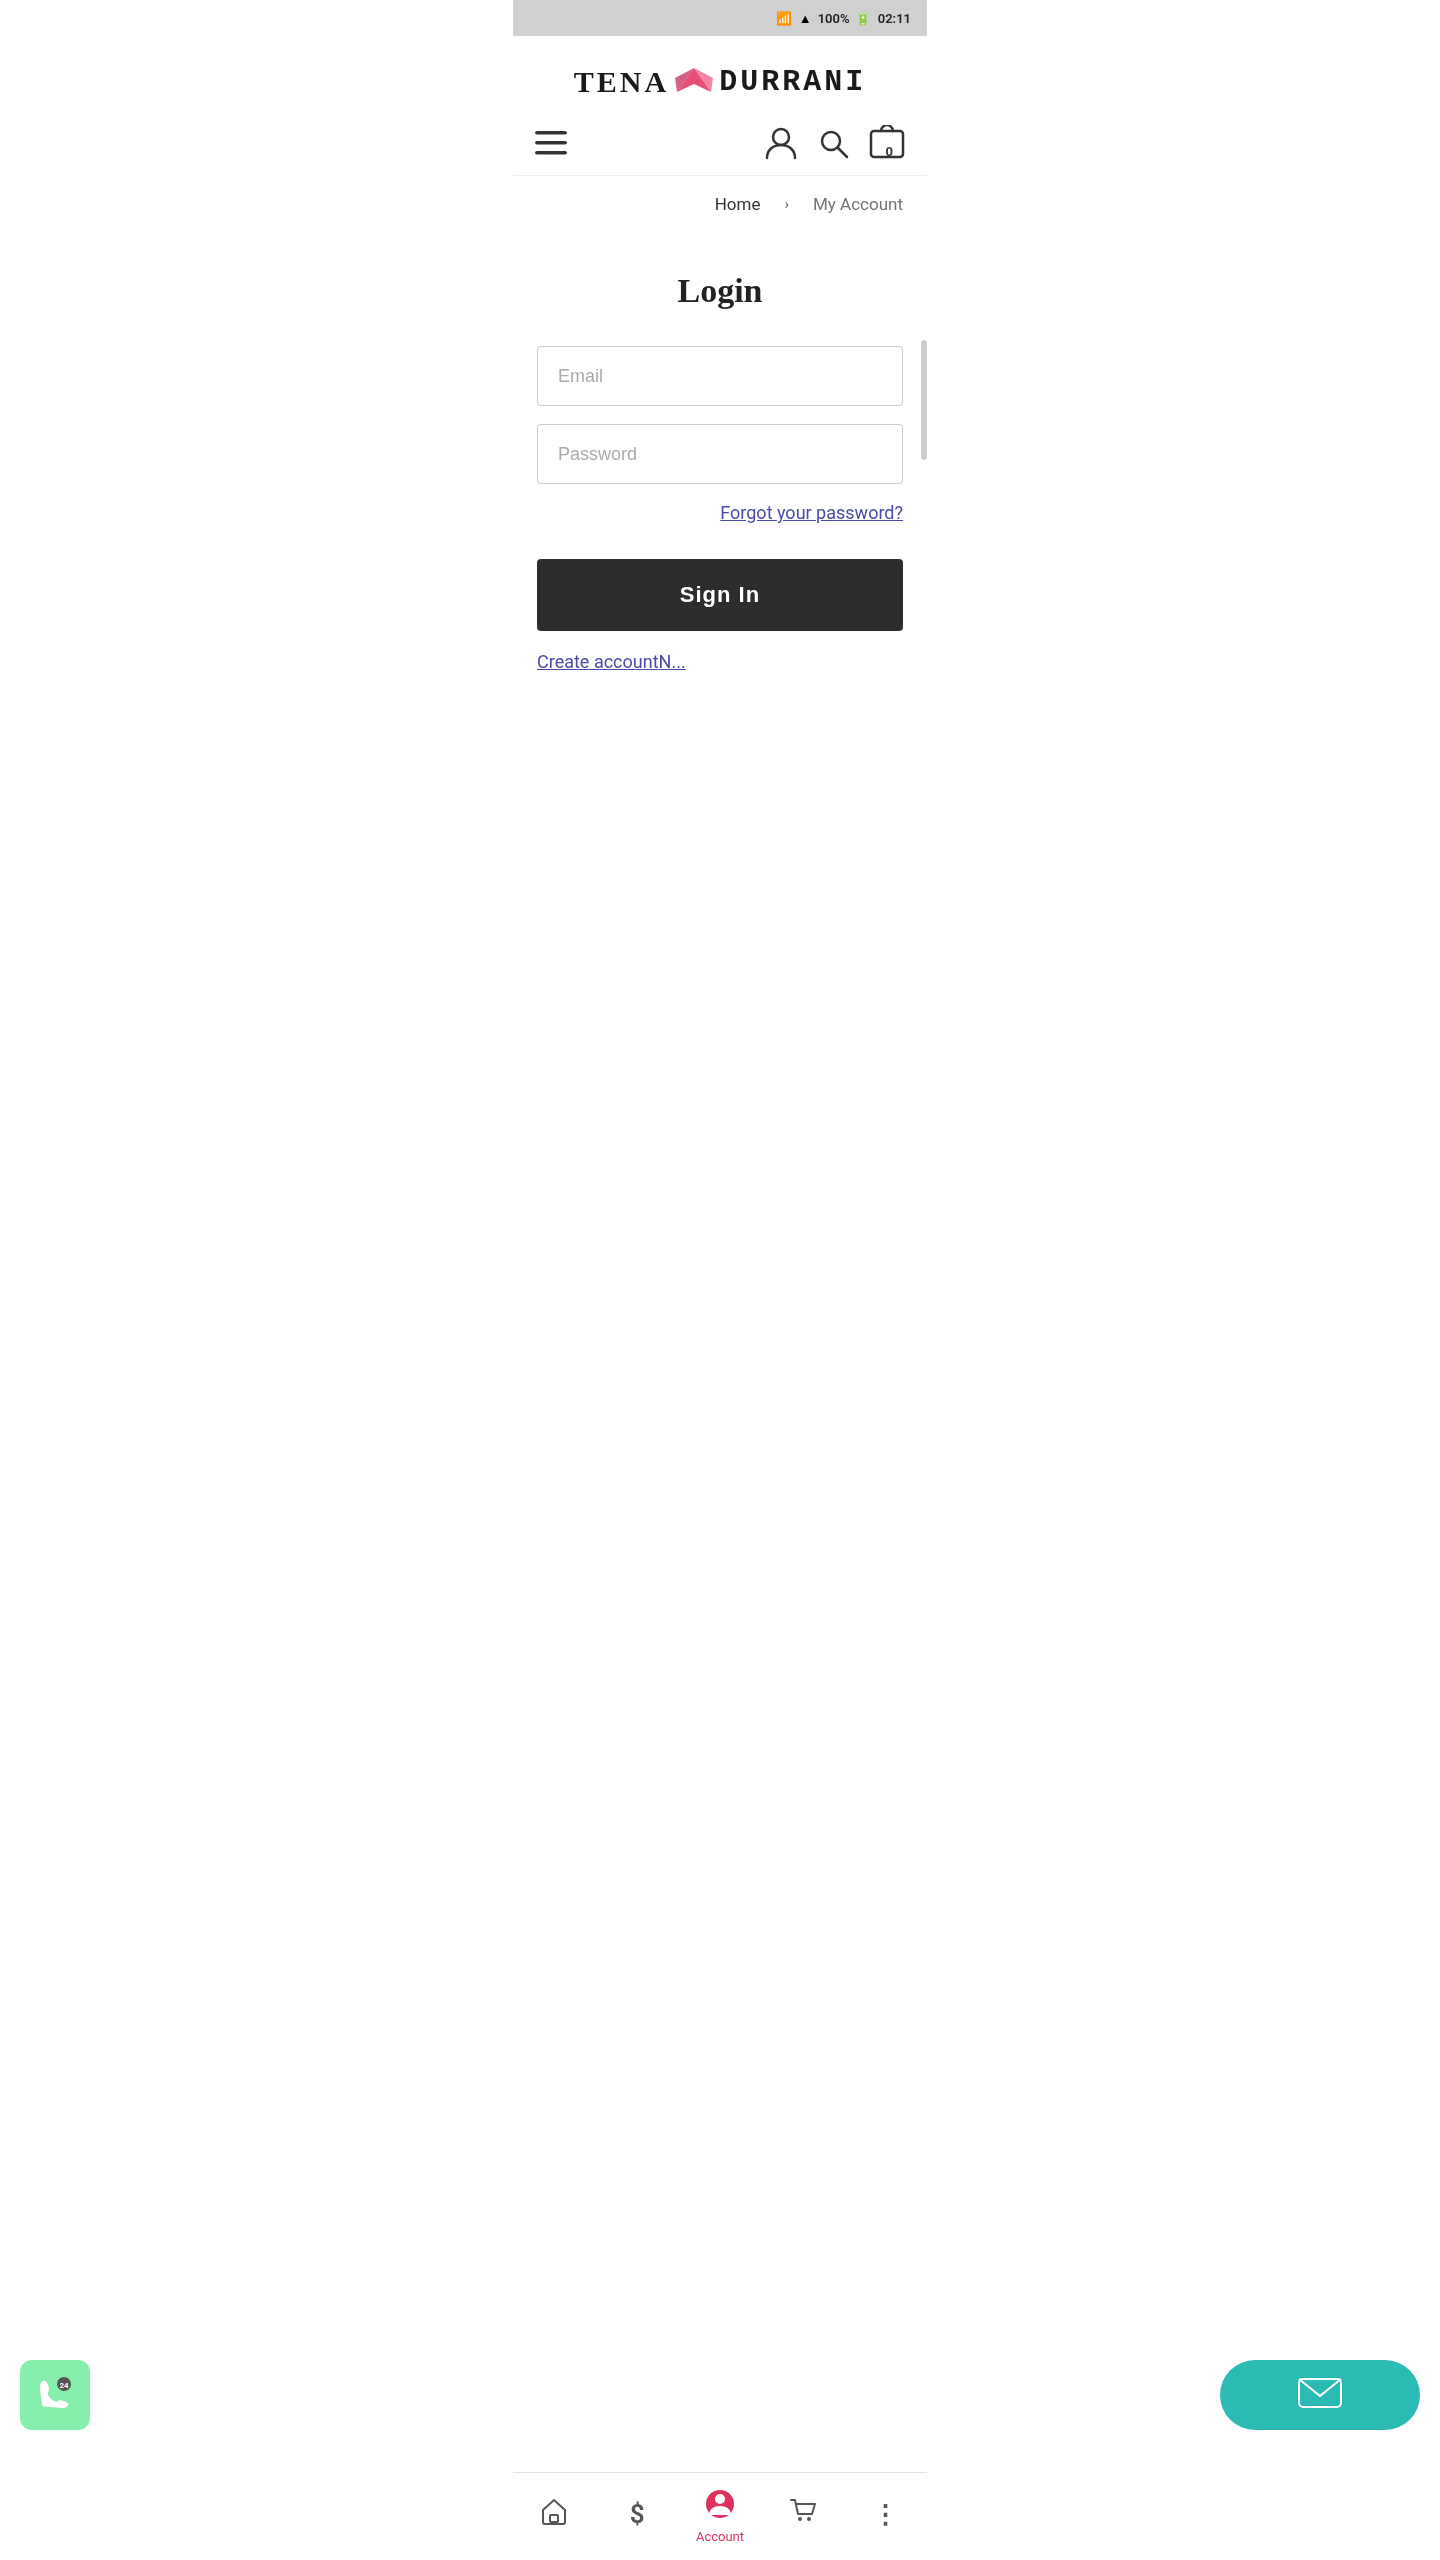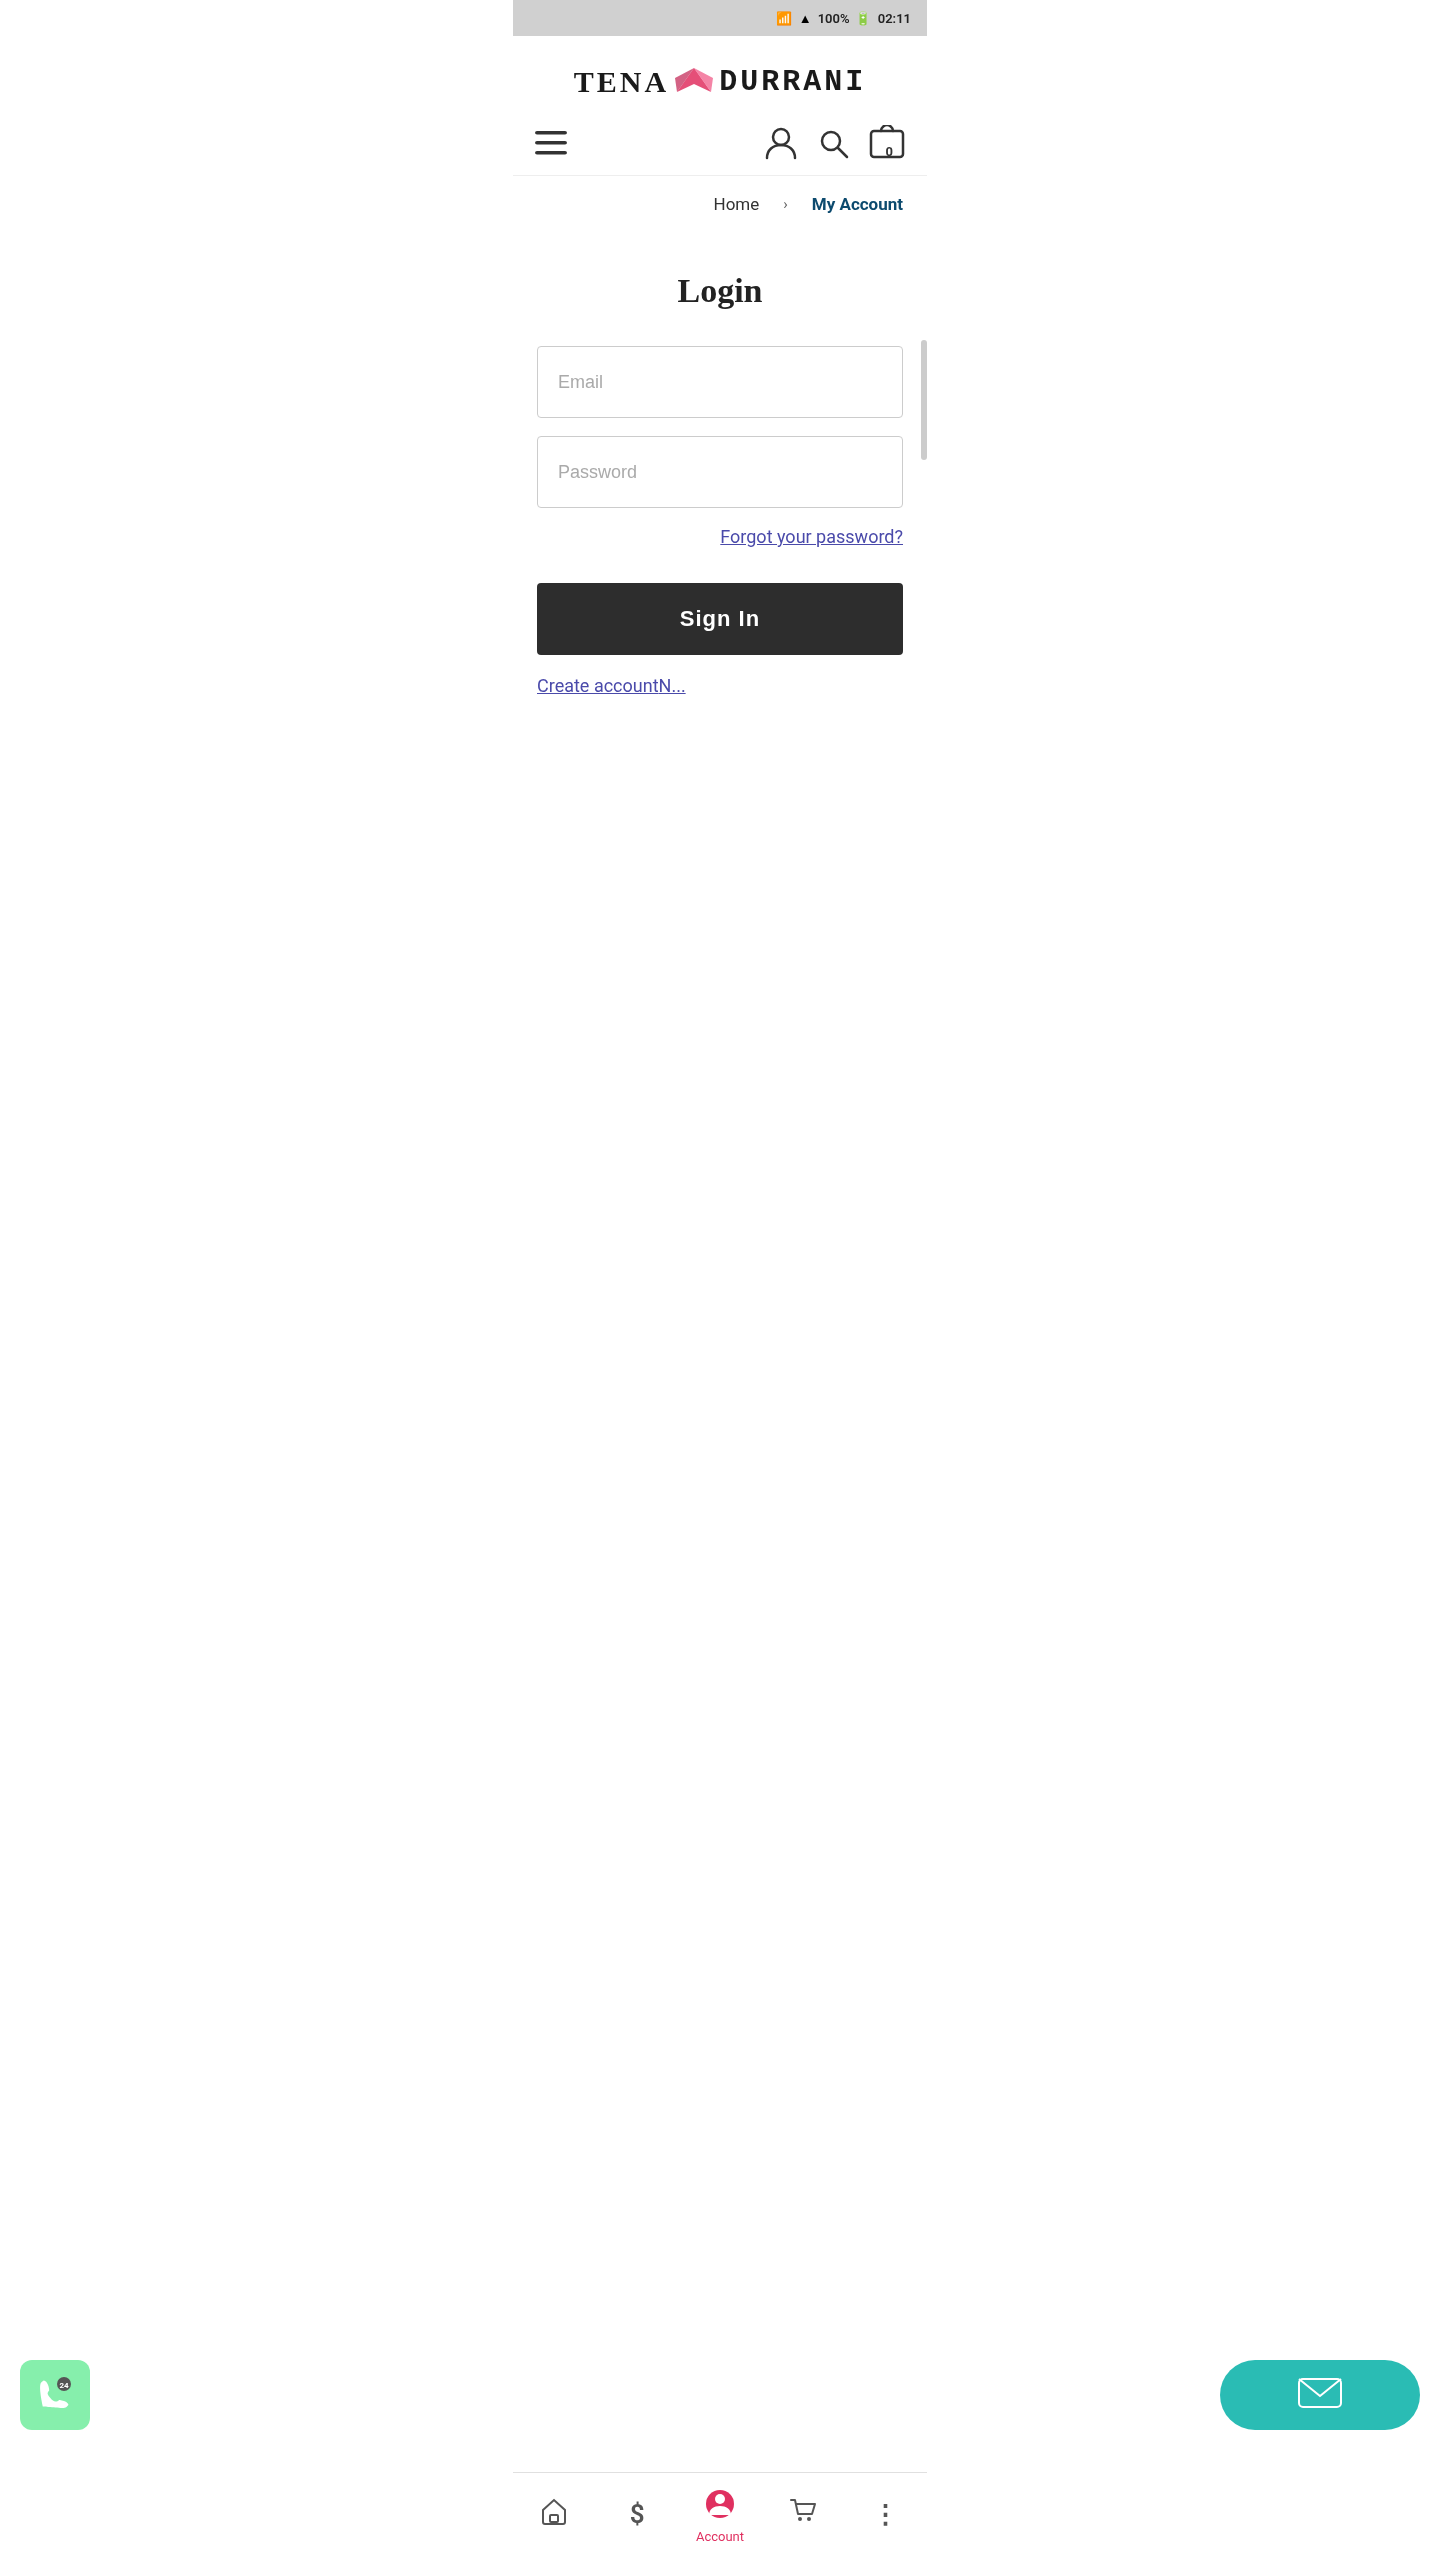--- a/index.html
+++ b/index.html
@@ -92,41 +92,41 @@
       text-decoration: none;
     }
 
     .breadcrumb-separator {
       font-size: 15px;
       color: #666;
     }
 
     .breadcrumb-current {
       font-size: 17px;
-      color: #0c4a6e;
-      font-weight: 700;
+      color: #737373;
+      font-weight: 400;
     }
 
     
     .main-content {
       padding: 40px 24px 20px;
     }
 
     .login-title {
       text-align: center;
       font-size: 34px;
       font-weight: 700;
       color: #222;
       margin-bottom: 36px;
       font-family: Georgia, serif;
     }
 
     .form-field {
       width: 100%;
-      height: 72px;
+      height: 60px;
       border: 1.5px solid #ccc;
       border-radius: 4px;
       padding: 0 20px;
       font-size: 18px;
       color: #999;
       outline: none;
       margin-bottom: 18px;
       background: #fff;
     }
 

